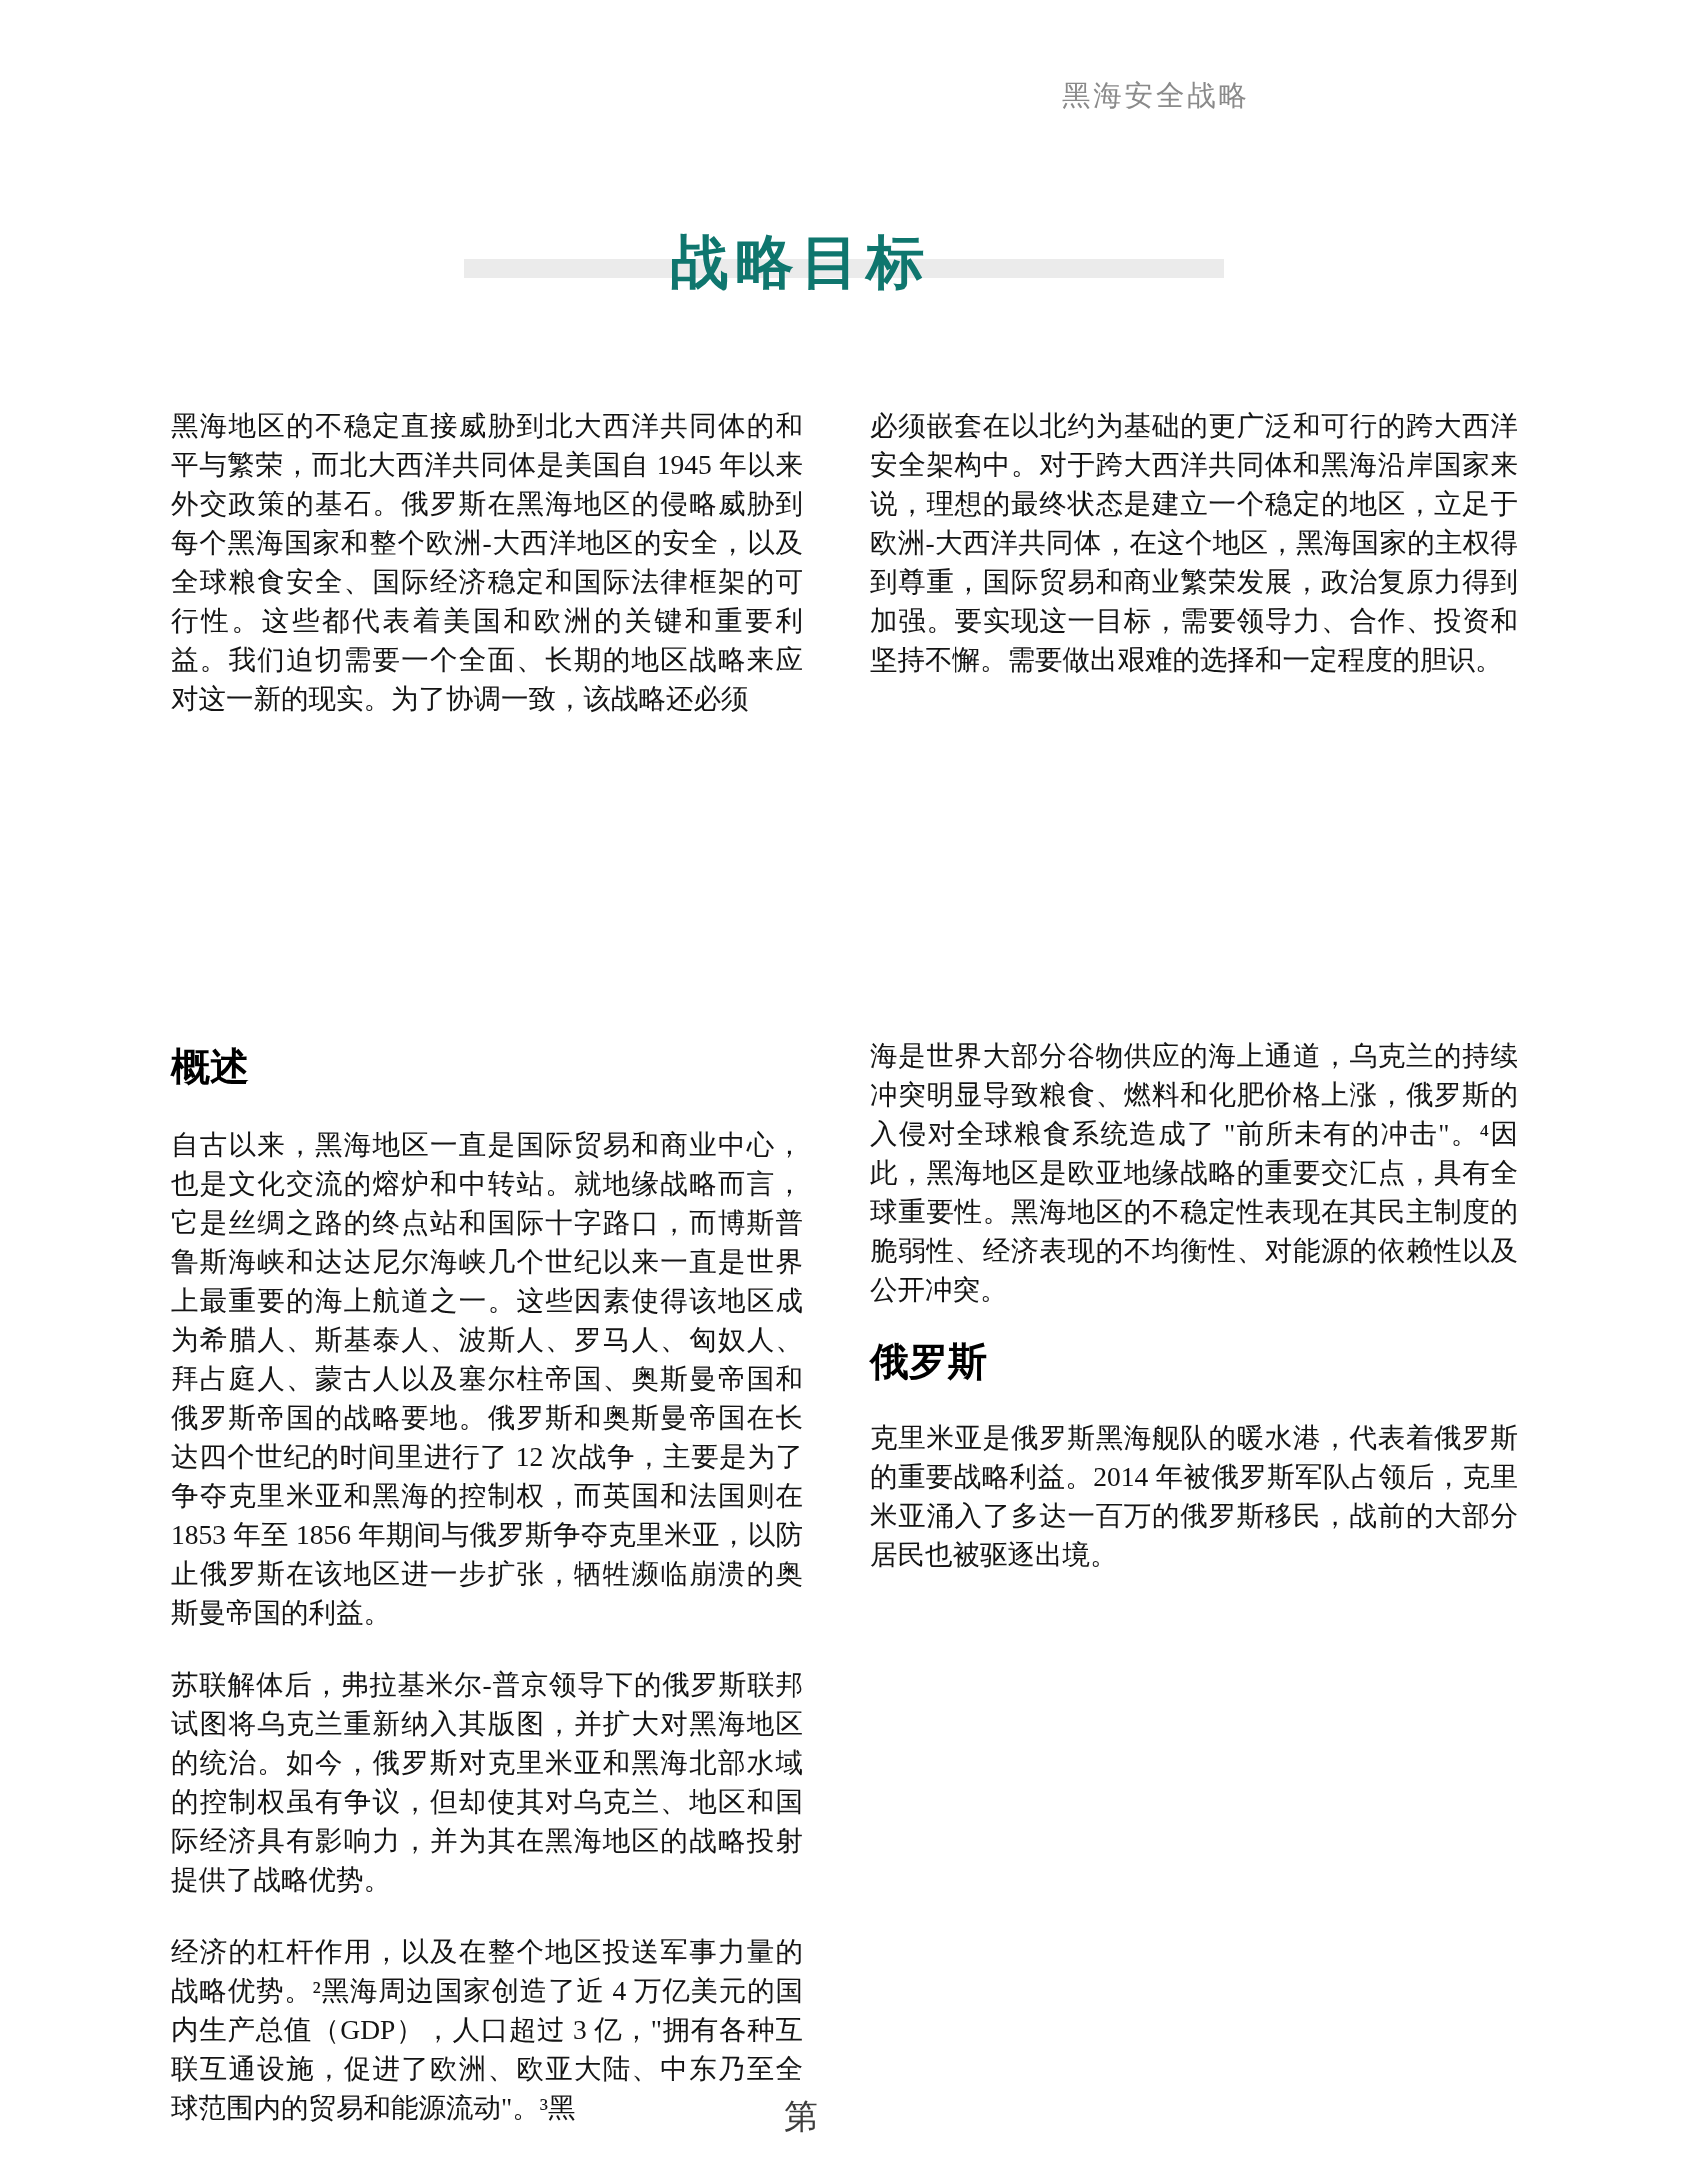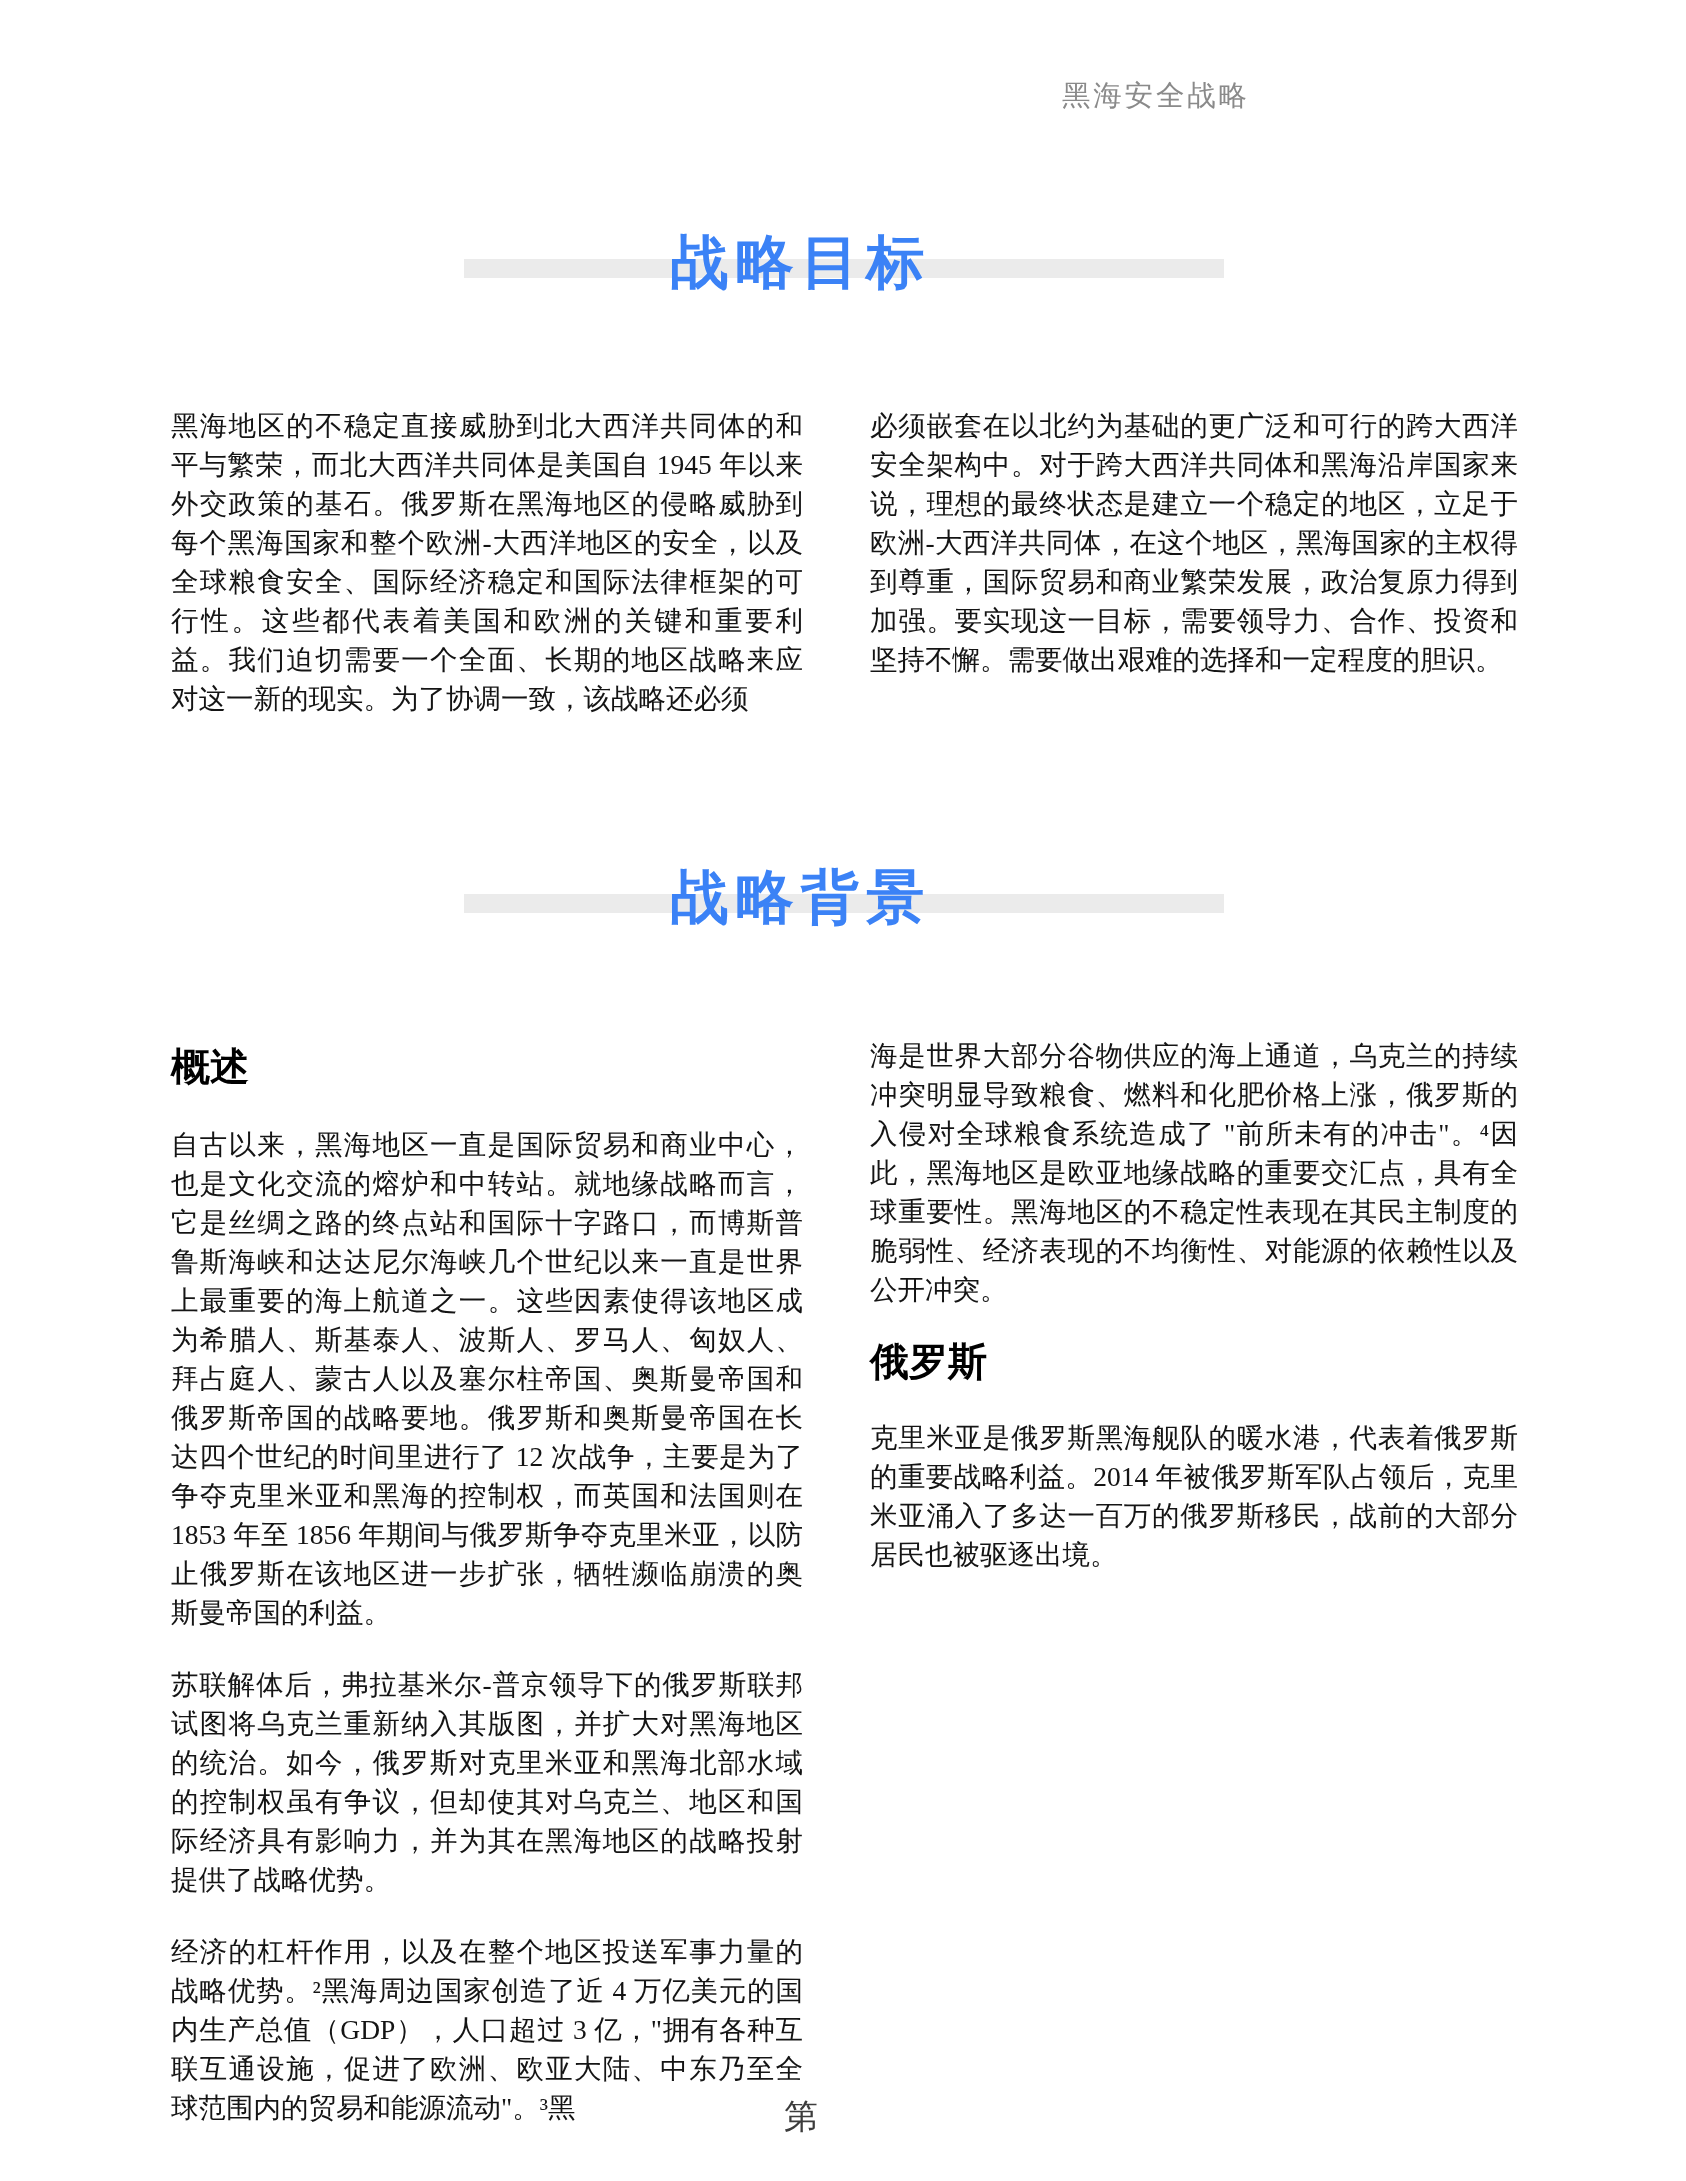--- a/index.html
+++ b/index.html
@@ -41,21 +41,21 @@
     background: #ebebeb;
   }
   .section-title {
     position: relative;
     margin: 0;
     text-align: center;
     font-size: 58px;
     line-height: 92px;
     font-weight: 600;
     letter-spacing: 7.3px;
-    color: #3b82f6;
+    color: #0f766e;
     font-family: "Liberation Serif", serif;
   }
   .col {
     position: absolute;
     font-size: 27.5px;
     line-height: 39px;
     text-align: justify;
   }
   .col-left  { left: 171px; width: 632px; }
   .col-right { left: 870px; width: 648px; }
@@ -96,24 +96,20 @@
   </div>
 
   <div class="col col-left pos-sec1">
     <p>黑海地区的不稳定直接威胁到北大西洋共同体的和平与繁荣，而北大西洋共同体是美国自 1945 年以来外交政策的基石。俄罗斯在黑海地区的侵略威胁到每个黑海国家和整个欧洲-大西洋地区的安全，以及全球粮食安全、国际经济稳定和国际法律框架的可行性。这些都代表着美国和欧洲的关键和重要利益。我们迫切需要一个全面、长期的地区战略来应对这一新的现实。为了协调一致，该战略还必须</p>
   </div>
 
   <div class="col col-right pos-sec1">
     <p>必须嵌套在以北约为基础的更广泛和可行的跨大西洋安全架构中。对于跨大西洋共同体和黑海沿岸国家来说，理想的最终状态是建立一个稳定的地区，立足于欧洲-大西洋共同体，在这个地区，黑海国家的主权得到尊重，国际贸易和商业繁荣发展，政治复原力得到加强。要实现这一目标，需要领导力、合作、投资和坚持不懈。需要做出艰难的选择和一定程度的胆识。</p>
   </div>
 
-  <div class="section-title-wrap pos-title-2">
-    <div class="title-band"></div>
-    <h1 class="section-title">战略背景</h1>
-  </div>
 
   <div class="col col-left pos-sec2">
     <h2 class="sub-heading first">概述</h2>
     <p>自古以来，黑海地区一直是国际贸易和商业中心，也是文化交流的熔炉和中转站。就地缘战略而言，它是丝绸之路的终点站和国际十字路口，而博斯普鲁斯海峡和达达尼尔海峡几个世纪以来一直是世界上最重要的海上航道之一。这些因素使得该地区成为希腊人、斯基泰人、波斯人、罗马人、匈奴人、拜占庭人、蒙古人以及塞尔柱帝国、奥斯曼帝国和俄罗斯帝国的战略要地。俄罗斯和奥斯曼帝国在长达四个世纪的时间里进行了 12 次战争，主要是为了争夺克里米亚和黑海的控制权，而英国和法国则在 1853 年至 1856 年期间与俄罗斯争夺克里米亚，以防止俄罗斯在该地区进一步扩张，牺牲濒临崩溃的奥斯曼帝国的利益。</p>
     <p>苏联解体后，弗拉基米尔-普京领导下的俄罗斯联邦试图将乌克兰重新纳入其版图，并扩大对黑海地区的统治。如今，俄罗斯对克里米亚和黑海北部水域的控制权虽有争议，但却使其对乌克兰、地区和国际经济具有影响力，并为其在黑海地区的战略投射提供了战略优势。</p>
     <p>经济的杠杆作用，以及在整个地区投送军事力量的战略优势。²黑海周边国家创造了近 4 万亿美元的国内生产总值（GDP），人口超过 3 亿，"拥有各种互联互通设施，促进了欧洲、欧亚大陆、中东乃至全球范围内的贸易和能源流动"。³黑</p>
   </div>
 
   <div class="col col-right pos-sec2">
     <p>海是世界大部分谷物供应的海上通道，乌克兰的持续冲突明显导致粮食、燃料和化肥价格上涨，俄罗斯的入侵对全球粮食系统造成了 "前所未有的冲击"。⁴因此，黑海地区是欧亚地缘战略的重要交汇点，具有全球重要性。黑海地区的不稳定性表现在其民主制度的脆弱性、经济表现的不均衡性、对能源的依赖性以及公开冲突。</p>

